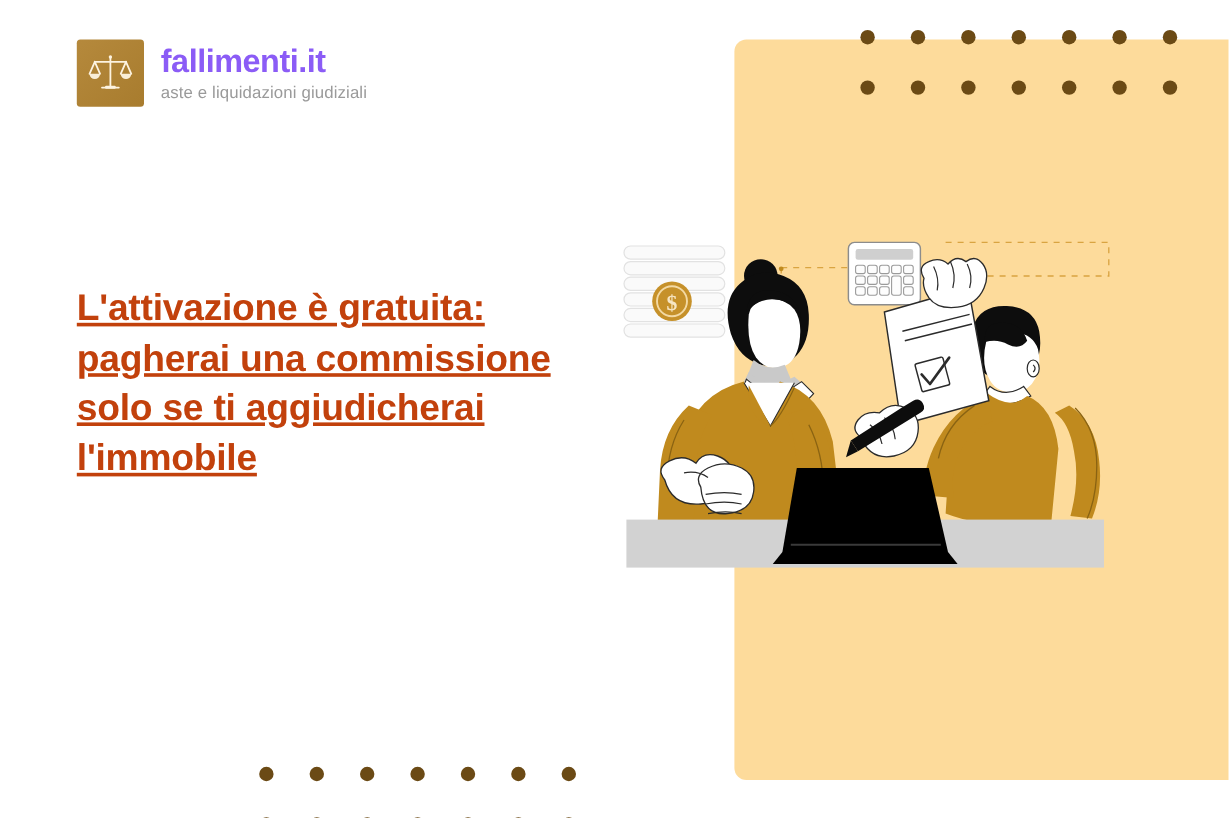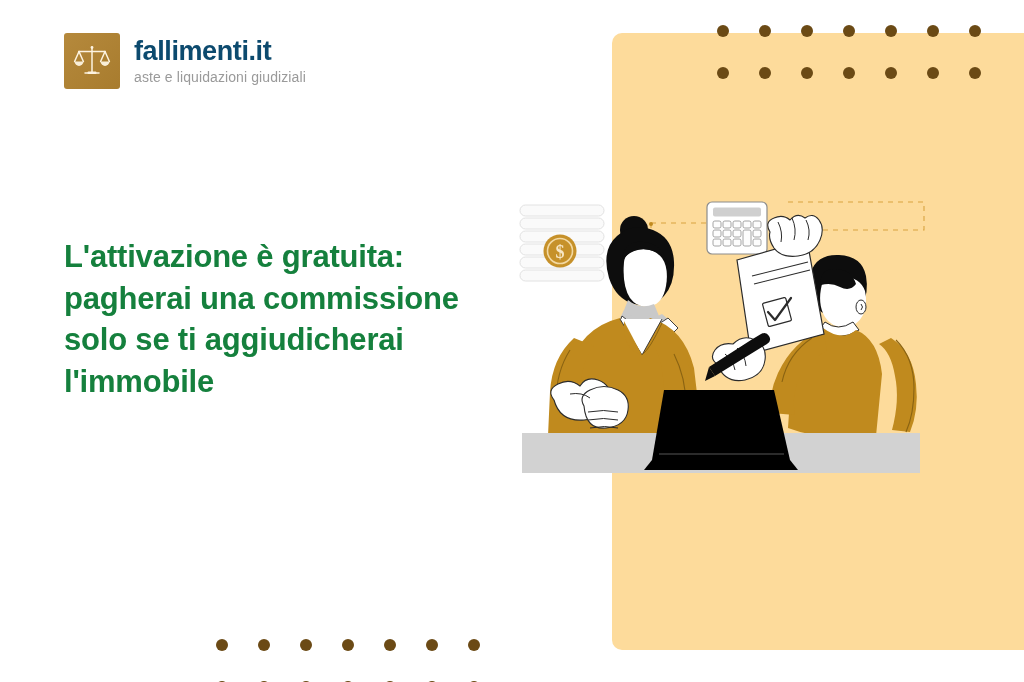--- a/index.html
+++ b/index.html
@@ -237,26 +237,26 @@
           <line x1="7" y1="10.5" x2="11.4" y2="20.5"></line>
           <line x1="33" y1="10.5" x2="28.6" y2="20.5"></line>
           <line x1="33" y1="10.5" x2="37.4" y2="20.5"></line>
         </g>
         <path d="M2.6 20.5 A4.4 4.4 0 0 0 11.4 20.5 Z" fill="#fdf3e0" opacity="0.95"></path>
         <path d="M28.6 20.5 A4.4 4.4 0 0 0 37.4 20.5 Z" fill="#fdf3e0" opacity="0.95"></path>
         <rect x="15.5" y="30.5" width="9" height="2.4" rx="1" fill="#fdf3e0"></rect>
       </svg>
     </div>
     <div class="logo-text">
-      <span class="logo-title" style="color: #0c4a6e;">fallimenti.it</span>
+      <span class="logo-title" style="color: #8b5cf6;">fallimenti.it</span>
       <span class="logo-sub" style="color: rgb(154, 154, 154);">aste e liquidazioni giudiziali</span>
     </div>
   </div>
 
-  <div class="headline" style="color: #15803d;">L'attivazione è gratuita: pagherai una commissione solo se ti aggiudicherai l'immobile</div>
+  <div class="headline" style="color: #c2410c; text-decoration: underline;">L'attivazione è gratuita: pagherai una commissione solo se ti aggiudicherai l'immobile</div>
 
   <div class="illustration">
     <svg width="420" height="300" viewBox="0 0 420 300" aria-hidden="true">
       <defs>
         <clipPath id="clipStage">
             <rect x="0" y="0" width="420" height="300"></rect>
           </clipPath>
       </defs>
       <g clip-path="url(#clipStage)">
 

